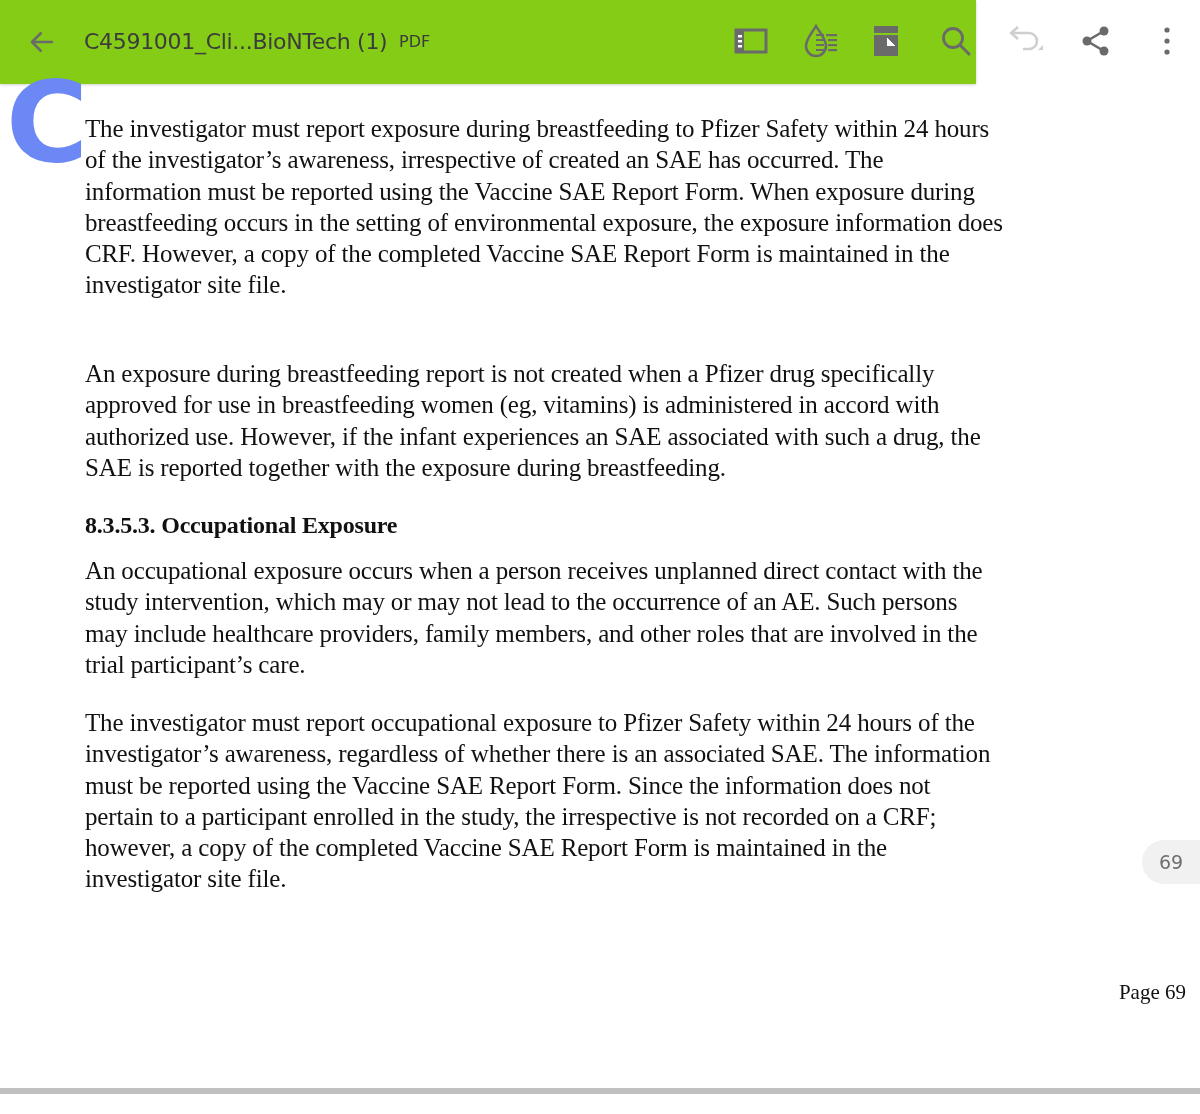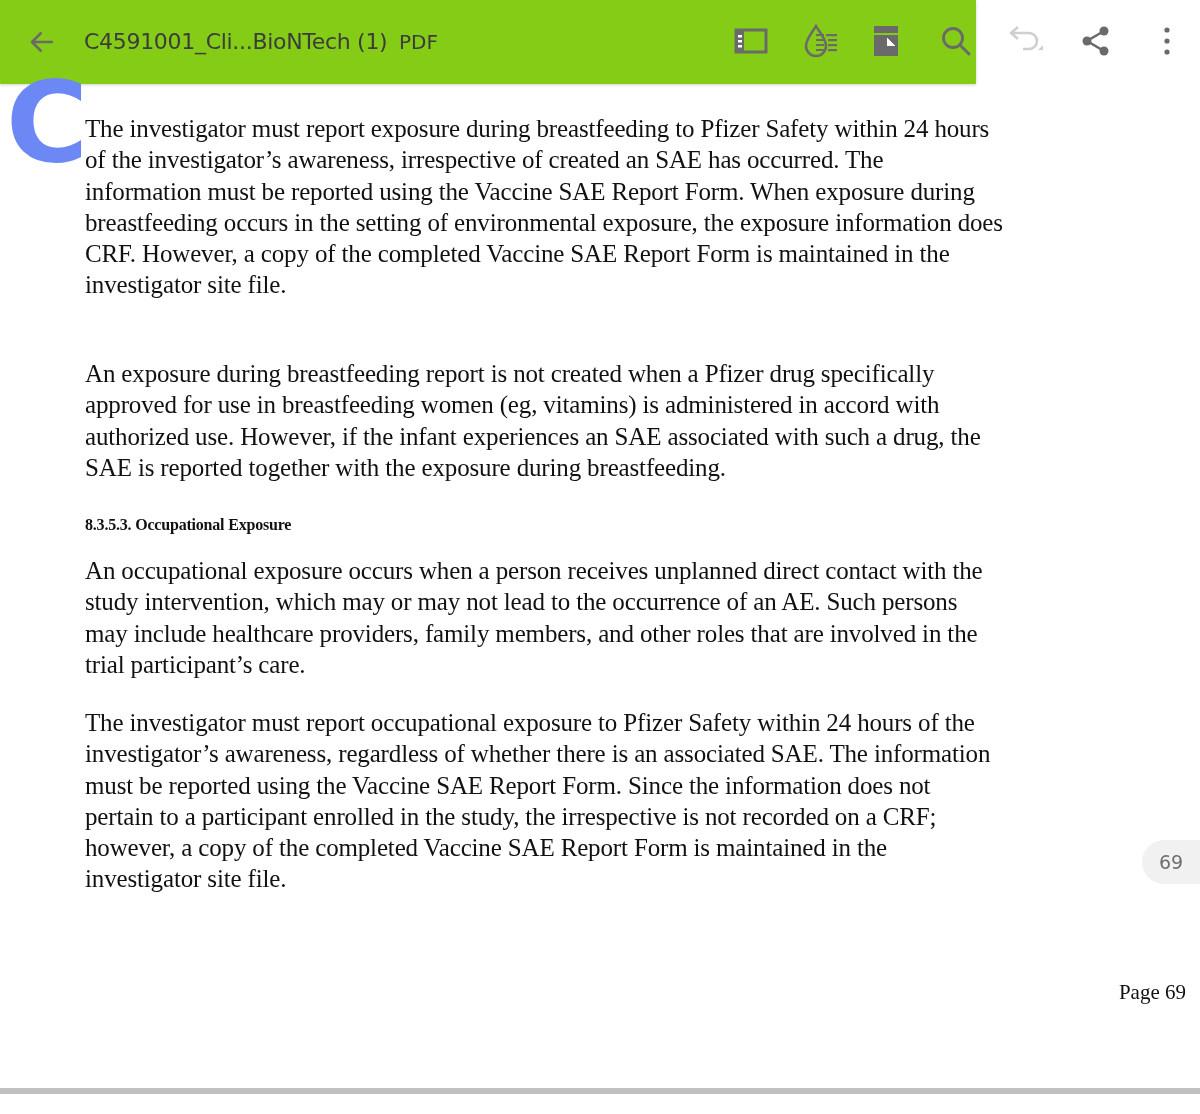--- a/index.html
+++ b/index.html
@@ -18,21 +18,21 @@
       position: absolute; left: 26px; top: 26px; width: 32px; height: 32px;
       display: flex; align-items: center; justify-content: center; cursor: pointer;
     }
     .toolbar .title {
       position: absolute; left: 84px; top: 26px;
       font-family: "DejaVu Sans", sans-serif; font-size: 22px; color: #3c3c3c;
       letter-spacing: -0.3px; line-height: 32px;
     }
     .toolbar .doc-type {
       position: absolute; left: 399px; top: 26px;
-      font-family: "DejaVu Sans", sans-serif; font-size: 20px; color: #3c3c3c;
+      font-family: "DejaVu Sans", sans-serif; font-size: 16px; color: #3c3c3c;
       line-height: 32px;
     }
     .tool {
       position: absolute; top: 21px; width: 40px; height: 40px;
       display: flex; align-items: center; justify-content: center; cursor: pointer;
     }
     .tool svg { display: block; }
     .page {
       position: absolute; left: 0; top: 84px; width: 1200px; height: 1004px;
       background: #ffffff;
@@ -41,21 +41,21 @@
       position: absolute; left: 0; top: 1088px; width: 1200px; height: 6px; background: #c0c0c0;
     }
     .body-text {
       position: absolute; left: 85px; width: 1030px;
       font-family: "Liberation Serif", serif; font-size: 25px; line-height: 31.3px;
       color: #111; letter-spacing: -0.15px;
     }
     .line { white-space: nowrap; display: block; }
     .heading {
       position: absolute; left: 85px; top: 508px;
-      font-family: "Liberation Serif", serif; font-size: 16px; font-weight: bold; color: #111;
+      font-family: "Liberation Serif", serif; font-size: 24px; font-weight: bold; color: #111;
       line-height: 34px; letter-spacing: -0.2px;
     }
     .footer {
       position: absolute; left: 0; width: 1186px; top: 980px; text-align: right;
       font-family: "Liberation Serif", serif; font-size: 21px; color: #111;
     }
     .page-badge {
       position: absolute; left: 1142px; top: 840px; width: 70px; height: 44px;
       background: #f1f1f1; border-radius: 22px 0 0 22px;
       font-family: "DejaVu Sans", sans-serif; font-size: 19px; color: #6e6e6e;

